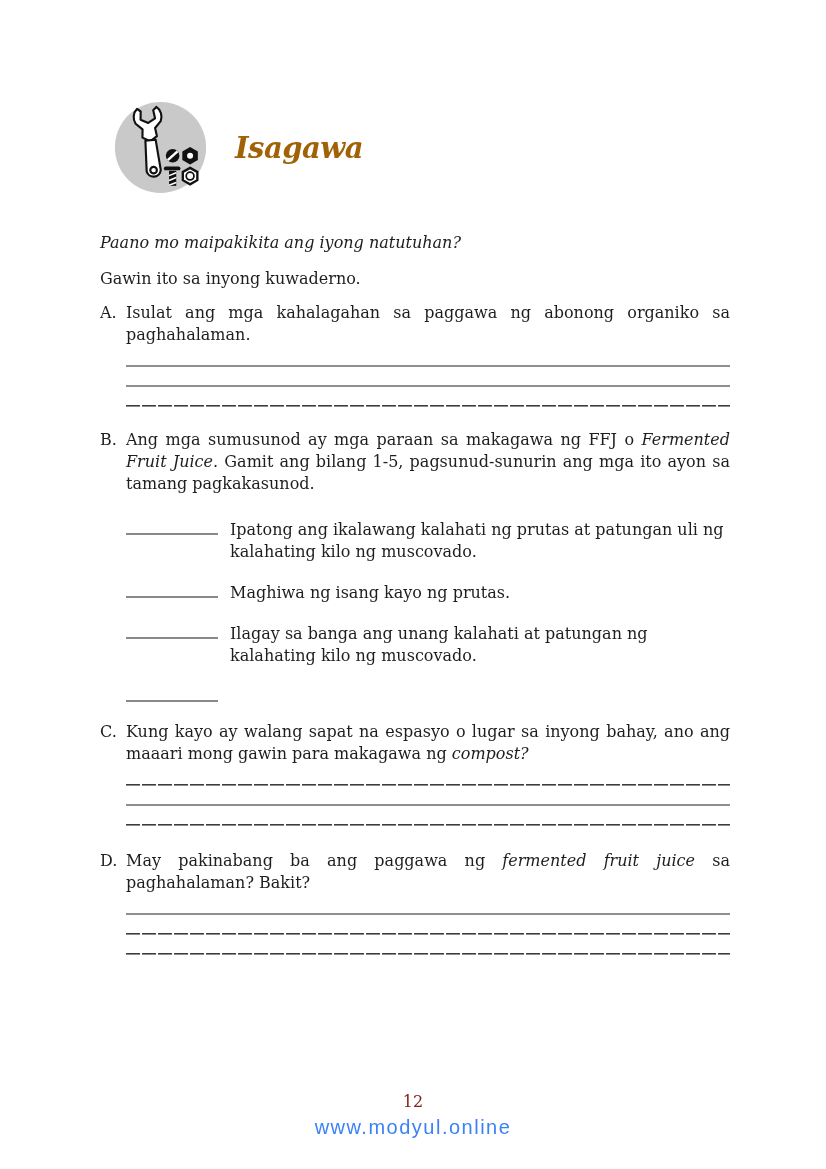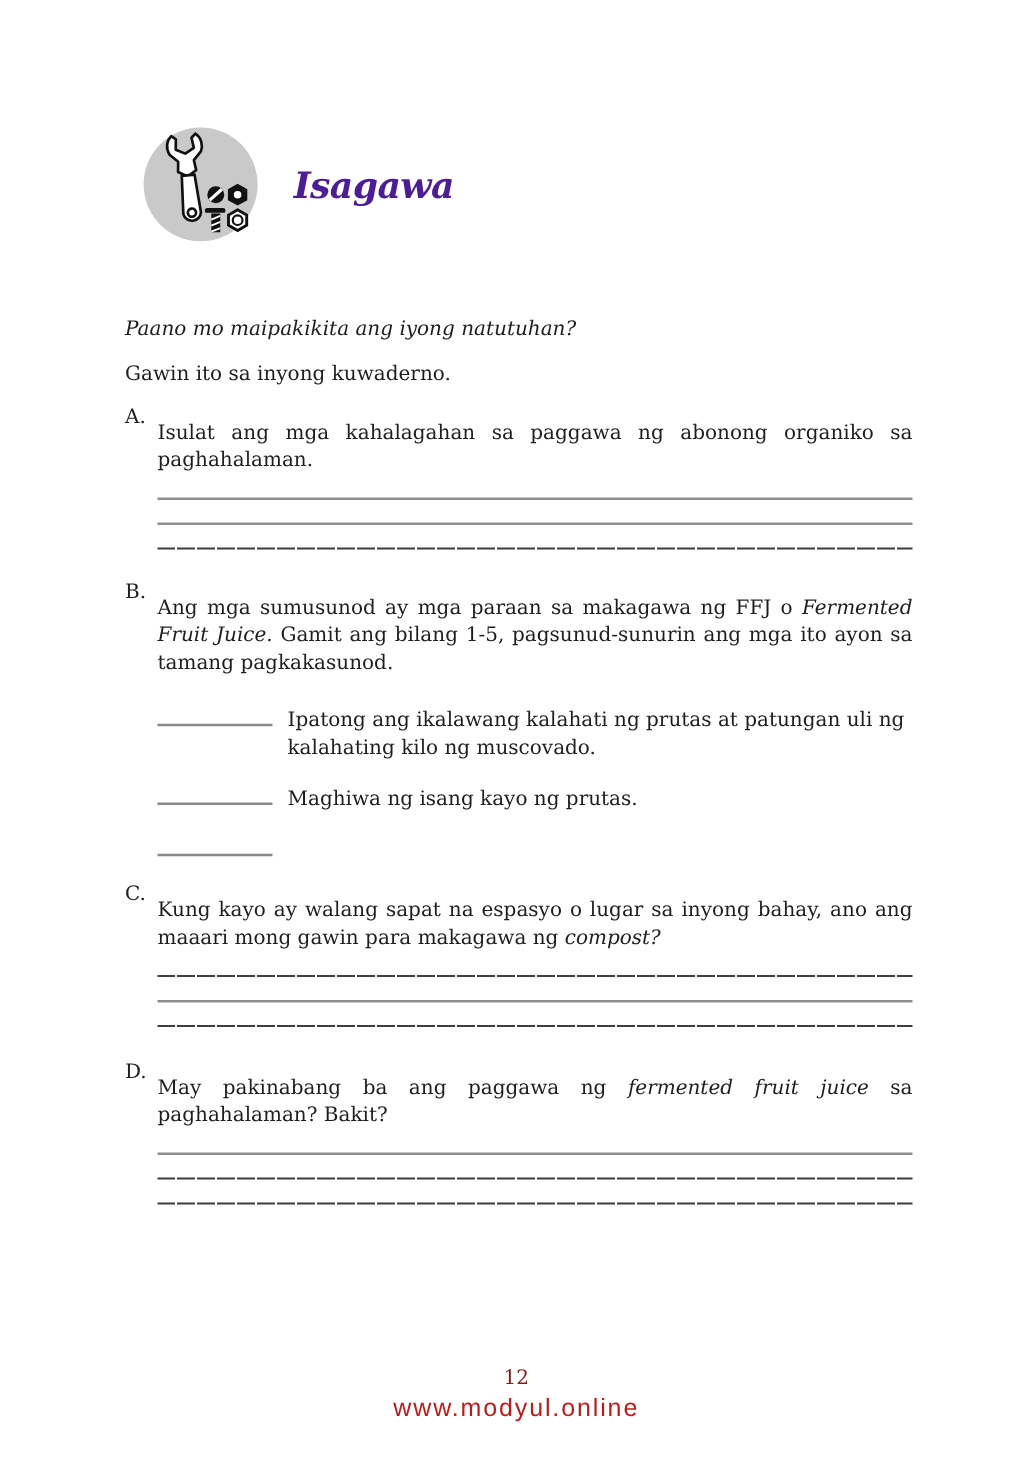--- a/index.html
+++ b/index.html
@@ -2,46 +2,46 @@
 <html><head>
 <meta charset="utf-8">
 <style>
   html,body{margin:0;padding:0;background:#e8e8e8;}
   .page{position:relative;width:826px;height:1169px;background:#ffffff;margin:0 auto;overflow:hidden;
         font-family:"DejaVu Serif", serif;color:#1e1e1e;}
   
   .header{position:absolute;left:112px;top:99px;display:flex;align-items:center;gap:26px;}
   .icon-wrap{width:97px;height:97px;flex:none;}
   .page-title{font-family:"DejaVu Serif", serif;font-weight:bold;font-style:italic;
-              font-size:29px;color:#4c1d95;letter-spacing:-0.5px;text-align:right;}
+              font-size:29px;color:#a16207;letter-spacing:-0.5px;text-align:right;}
   
-  .content{position:absolute;left:100px;top:252px;width:630px;font-size:16px;line-height:22px;}
+  .content{position:absolute;left:100px;top:232px;width:630px;font-size:16px;line-height:22px;}
   .intro-q{font-style:italic;margin:0 0 14px 0;}
   .intro-i{margin:0 0 12px 0;}
   .sec-row{display:flex;margin-top:10px;}
   .letter{width:26px;flex:none;}
-  .sec-text{flex:1;text-align:justify;margin-top:13px;}
+  .sec-text{flex:1;text-align:justify;}
   
   .answer-lines{margin:4px 0 0 26px;}
   .answer-line{height:17px;margin-bottom:3px;}
   .answer-line.solid{background:linear-gradient(#8f8f8f,#8f8f8f) bottom/100% 2.5px no-repeat;}
   .answer-line.dashed{background:repeating-linear-gradient(90deg,#3d3d3d 0 14px,rgba(0,0,0,0) 14px 16px) bottom/100% 1.6px no-repeat;}
   
   .items{margin:24px 0 18px 26px;}
   .item{display:flex;margin-bottom:19px;}
   .blank{flex:none;width:92px;height:16px;margin-right:12px;
          background:linear-gradient(#898989,#898989) bottom/100% 2px no-repeat;}
   .item-text{flex:1;}
   .sp-b{margin-top:22px;}
   .sp-c{margin-top:16px;}
   .sp-d{margin-top:24px;}
   
   .page-number{position:absolute;left:0;right:0;top:1092px;text-align:center;font-size:16px;color:#7f1d1d;}
   .watermark{position:absolute;left:0;right:0;top:1116px;text-align:center;
-             font-family:"Liberation Sans", sans-serif;font-size:20px;color:#b91c1c;letter-spacing:1.5px;}
+             font-family:"Liberation Sans", sans-serif;font-size:20px;color:#3b82f6;letter-spacing:1.5px;}
   i{font-style:italic;}
 </style>
 </head>
 <body>
 
 <div class="page">
 
   <div class="header">
     <div class="icon-wrap">
       <svg viewBox="0 0 100 100" width="97" height="97">
@@ -109,20 +109,24 @@
       <div class="item">
         <div class="blank"></div>
         <div class="item-text"><span>Ipatong ang ikalawang kalahati ng prutas at patungan uli ng kalahating kilo ng muscovado.</span></div>
       </div>
       <div class="item">
         <div class="blank"></div>
         <div class="item-text"><span>Maghiwa ng isang kayo ng prutas.</span></div>
       </div>
       <div class="item">
         <div class="blank"></div>
+        <div class="item-text"><span>Ilagay sa banga ang unang kalahati at patungan ng kalahating kilo ng muscovado.</span></div>
+      </div>
+      <div class="item">
+        <div class="blank"></div>
       </div>
     </div>
 
     <div class="sec-row sp-c">
       <div class="letter">C.</div>
       <div class="sec-text"><span>Kung kayo ay walang sapat na espasyo o lugar sa inyong bahay, ano ang maaari mong gawin para makagawa ng </span><i>compost?</i></div>
     </div>
     <div class="answer-lines">
         <div class="answer-line dashed"></div>
         <div class="answer-line solid"></div>

